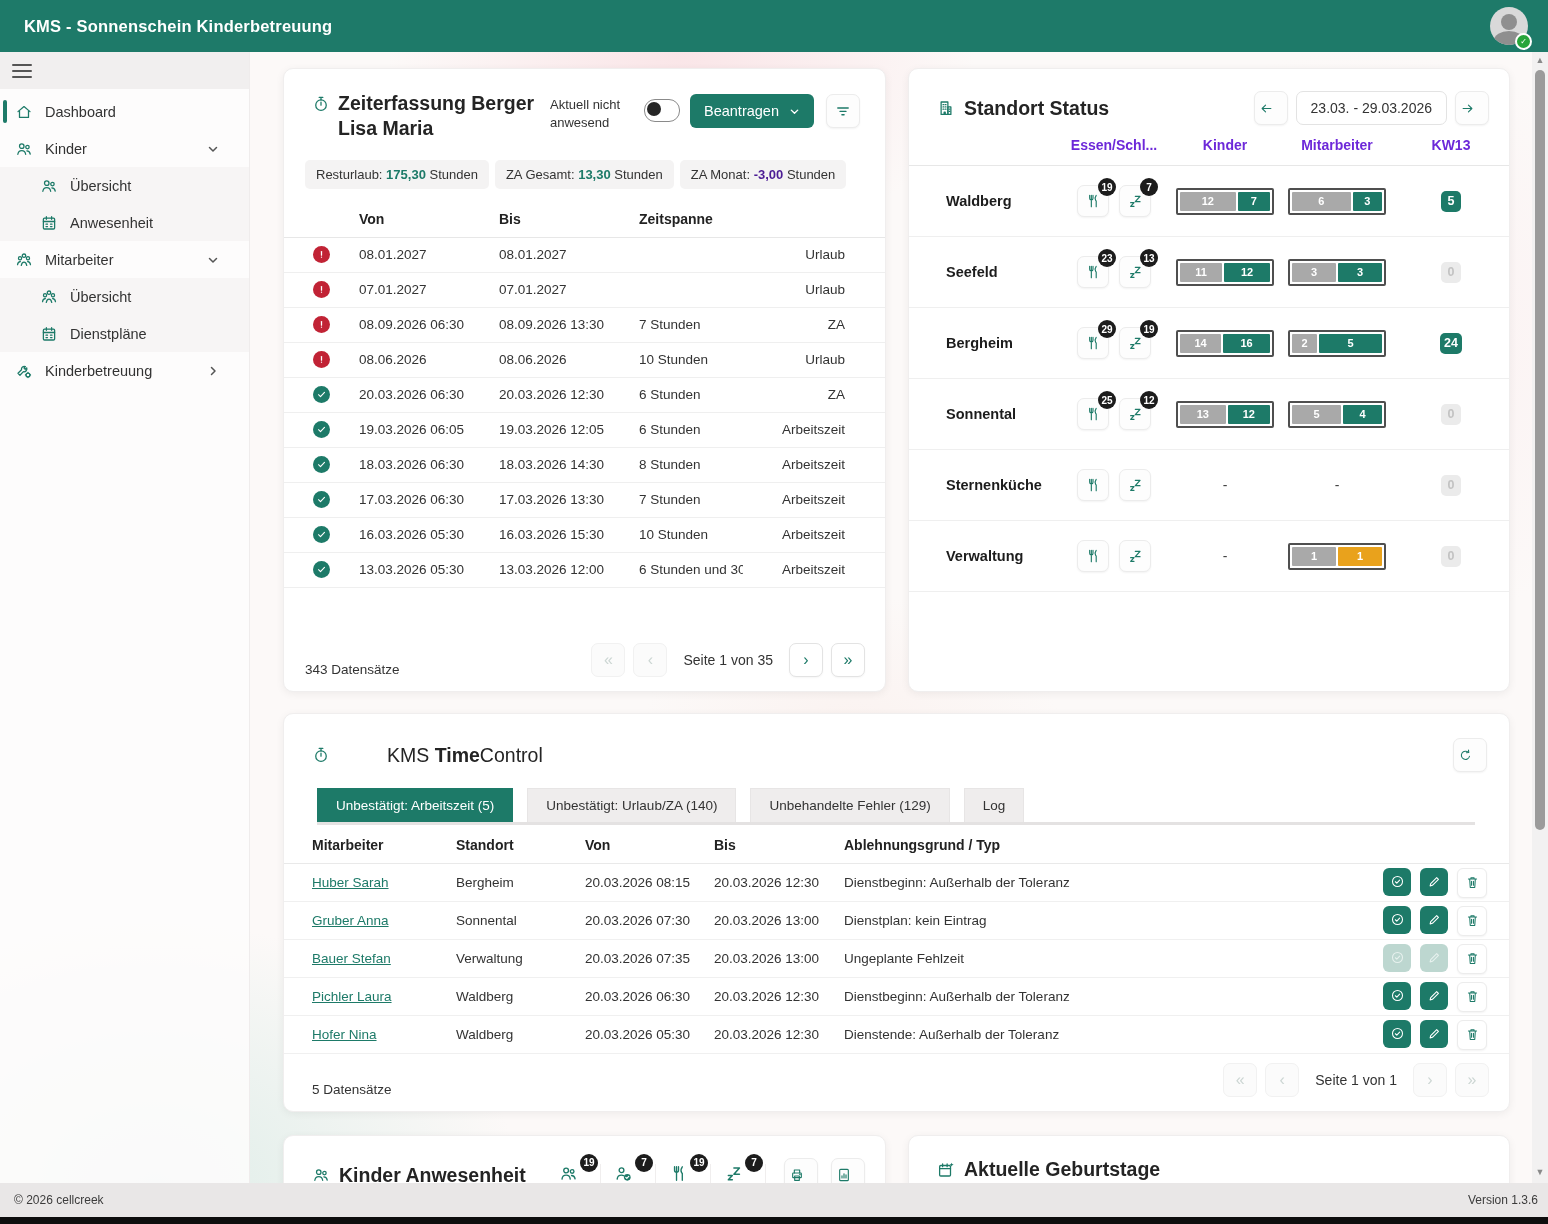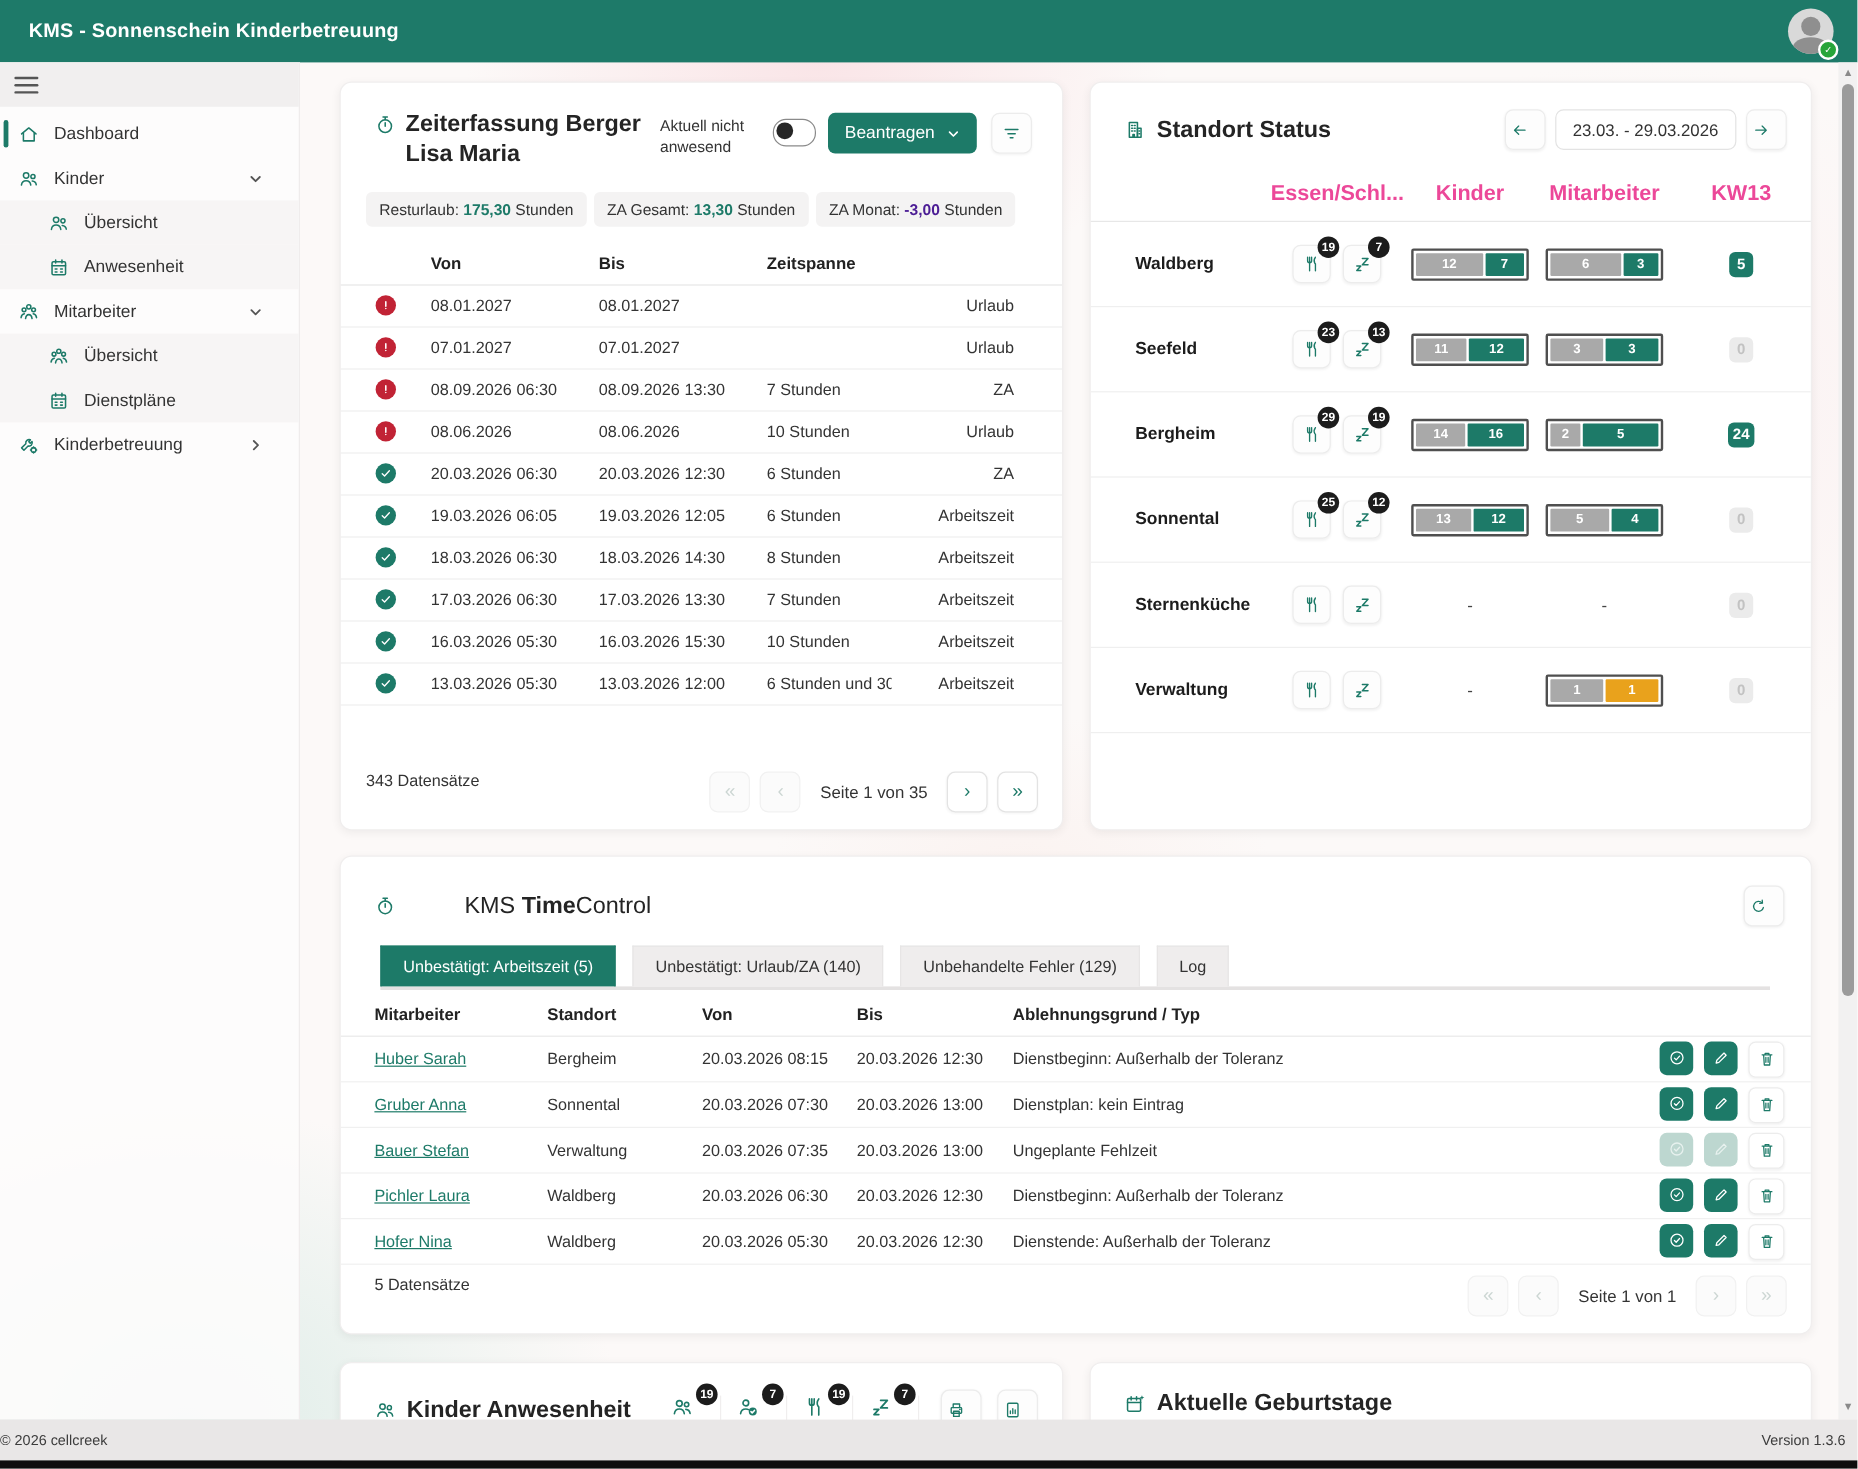--- a/index.html
+++ b/index.html
@@ -51,32 +51,32 @@
   .chip b.pos{color:#1d7a68;} .chip b.neg{color:#4c1d95;}
   .zeit-table{margin:14px 0 0 0;}
   .zt-head{display:flex;font-weight:bold;font-size:14px;color:#222;padding:8px 0 10px 0;border-bottom:1px solid #e7e7e7;}
   .zt-row{display:flex;align-items:center;height:34px;border-bottom:1px solid #efefef;font-size:13.5px;color:#333;}
   .zt-c0{width:75px;display:flex;justify-content:center;}
   .zt-c1{width:140px;} .zt-c2{width:140px;} .zt-c3{width:104px;white-space:nowrap;overflow:hidden;}
   .zt-c4{flex:1;text-align:right;padding-right:40px;}
   .stat-dot{width:17px;height:17px;border-radius:50%;display:flex;align-items:center;justify-content:center;}
   .stat-dot svg{width:11px;height:11px;stroke:#fff;fill:none;stroke-width:2.4;stroke-linecap:round;stroke-linejoin:round;}
   .stat-err{background:#c12335;} .stat-ok{background:#1d7a68;}
-  .card-foot{display:flex;align-items:flex-start;position:absolute;left:0;right:0;bottom:14px;padding:0 20px 0 21px;font-size:13.5px;color:#333;}
+  .card-foot{display:flex;align-items:flex-end;position:absolute;left:0;right:0;bottom:14px;padding:0 20px 0 21px;font-size:13.5px;color:#333;}
   .pager{margin-left:auto;display:flex;align-items:center;gap:8px;}
   .pgbtn{width:32px;height:32px;border-radius:7px;display:flex;align-items:center;justify-content:center;font-size:16px;cursor:pointer;background:#fff;border:1px solid #e3e3e3;color:#1d7a68;box-shadow:0 1px 2px rgba(0,0,0,.04);}
   .pgbtn.dis{background:#fbfbfb;border-color:#f1f1f1;color:#ccd6d3;cursor:default;box-shadow:none;}
   .pglabel{margin:0 8px;font-size:14px;color:#333;}
   
   #card-standort{left:908px;top:68px;width:600px;height:622px;}
   .st-head{display:flex;align-items:center;padding:22px 20px 0 28px;}
   .st-head .ic{color:#1d7a68;margin-right:9px;}
   .st-ctrl{margin-left:auto;display:flex;align-items:center;gap:8px;}
   .datebox{height:32px;border:1px solid #e3e3e3;border-radius:7px;display:flex;align-items:center;padding:0 14px;font-size:14px;color:#333;background:#fff;cursor:pointer;}
-  .st-cols{display:flex;font-weight:bold;font-size:18px;color:#ec4899;margin-top:26px;padding-bottom:12px;border-bottom:1px solid #e7e7e7;}
+  .st-cols{display:flex;font-weight:bold;font-size:14px;color:#6d28d9;margin-top:12px;padding-bottom:12px;border-bottom:1px solid #e7e7e7;}
   .st-c-name{width:150px;} .st-c-icons{width:110px;text-align:center;} .st-c-bar{width:112px;text-align:center;} .st-c-kw{flex:1;text-align:center;}
   .st-row{display:flex;align-items:center;height:70px;border-bottom:1px solid #efefef;}
   .st-name{width:150px;font-weight:bold;font-size:14.5px;color:#1c1c1c;padding-left:37px;box-sizing:border-box;}
   .st-icons{width:110px;display:flex;gap:10px;justify-content:center;}
   .mini-btn{position:relative;width:30px;height:30px;background:#fdfdfd;border:1px solid #ececec;border-radius:7px;box-shadow:0 1px 2px rgba(0,0,0,.05);display:flex;align-items:center;justify-content:center;cursor:pointer;color:#1d7a68;}
   .mini-btn .ic{width:16px;height:16px;}
   .count-badge{position:absolute;top:-8px;right:-8px;min-width:18px;height:18px;border-radius:9px;background:#1c1c1c;color:#fff;font-size:10px;font-weight:bold;display:flex;align-items:center;justify-content:center;padding:0 2px;box-sizing:border-box;}
   .st-barcell{width:112px;display:flex;justify-content:center;color:#444;font-size:14px;}
   .bar{width:98px;height:27px;border:2px solid #4f4f4f;border-radius:2px;background:#fff;display:flex;gap:2px;padding:2px;box-sizing:border-box;}
   .seg{display:flex;align-items:center;justify-content:center;color:#fff;font-size:11px;font-weight:bold;border-radius:1px;min-width:14px;}
@@ -111,21 +111,21 @@
   .bottom-head{display:flex;align-items:center;padding:22px 20px 0 28px;}
   .bottom-head .ic{color:#1d7a68;margin-right:9px;}
   .ka-icons{margin-left:auto;display:flex;align-items:center;}
   .ka-group{position:relative;padding:0 13px;color:#1d7a68;border-right:1px solid #f0eeee;}
   .ka-group:last-of-type{border-right:none;}
   .ka-group .ic{width:19px;height:19px;}
   .ka-group .count-badge{top:-10px;right:2px;}
   .ka-btns{display:flex;gap:13px;margin-left:18px;}
   
   .footer{position:absolute;left:0;top:1183px;width:1548px;height:34px;background:#e9e7e7;display:flex;align-items:center;font-size:12px;color:#3c3c3c;z-index:5;}
-  .footer .left{text-align:center;}
+  .footer .left{margin-left:14px;text-align:center;}
   .footer .right{margin-left:auto;margin-right:10px;}
   .blackbar{position:absolute;left:0;top:1217px;width:1548px;height:7px;background:#0e0e0e;z-index:6;}
   
   .scrollbar{position:absolute;right:0;top:52px;width:16px;height:1131px;background:#f2f1f1;z-index:4;}
   .sb-arrow{position:absolute;left:0;width:16px;height:16px;display:flex;align-items:center;justify-content:center;color:#8a8a8a;font-size:9px;}
   .sb-thumb{position:absolute;left:3px;top:18px;width:10px;height:760px;background:#9b9b9b;border-radius:5px;cursor:pointer;}
 </style>
 </head>
 <body>
 

